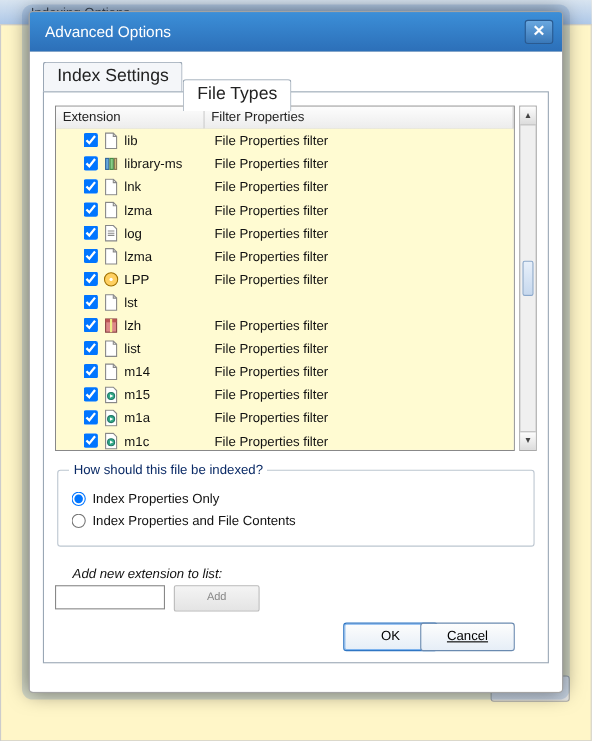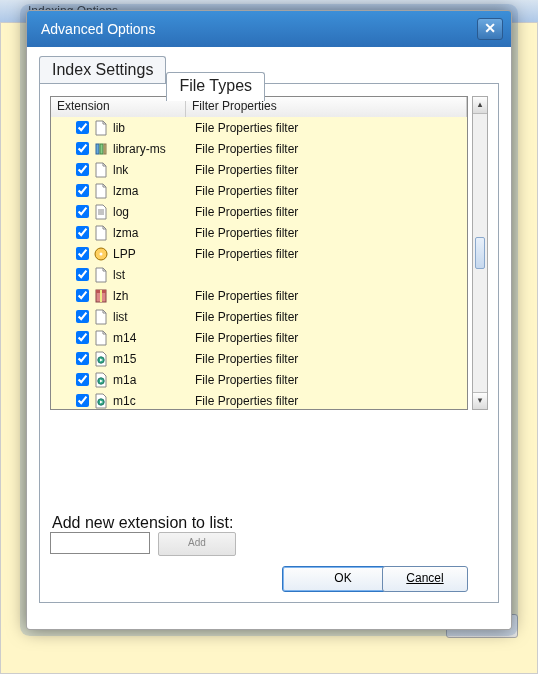--- a/index.html
+++ b/index.html
@@ -220,24 +220,25 @@
     border: 1px solid #bcc6d0;
     border-radius: 3px;
     padding: 6px 10px 10px 10px;
   }
   .fieldset legend { font-size: 12px; color: #0a2a66; padding: 0 4px; }
   .radio-row { display: flex; align-items: center; margin: 6px 0; font-size: 12px; color: #111; }
   .radio-row input { margin: 0 6px 0 2px; }
 
   .addlabel {
     position: absolute;
-    left: 12px;
+    left: 26px;
     top: 430px;
-    font-size: 16px;
+    font-size: 12px;
     color: #111;
+    font-style: italic;
   }
   .add-input {
     position: absolute;
     left: 10px;
     top: 448px;
     width: 100px;
     height: 22px;
     border: 1px solid #888;
     box-sizing: border-box;
     padding: 2px 4px;
@@ -264,21 +265,21 @@
     width: 84px;
     height: 24px;
     border: 1px solid #6a8ab0;
     background: linear-gradient(#fdfdfd,#e6eef7);
     text-align: center;
     line-height: 22px;
     font-size: 12px;
     border-radius: 3px;
     cursor: pointer;
   }
-  .ok-btn { right: 112px; border: 1px solid #2f76c4; box-shadow: 0 0 0 1px #7db3ee inset; padding-left: 18px; }
+  .ok-btn { right: 100px; border: 1px solid #2f76c4; box-shadow: 0 0 0 1px #7db3ee inset; }
   .cancel-btn { right: 30px; text-decoration: underline; }
 
   
   svg.fi { width:14px; height:16px; }
 </style>
 </head>
 <body>
 
 <div class="parent-titlebar">Indexing Options</div>
 <div class="bg-panel"></div>
@@ -465,20 +466,31 @@
             </div>
           </div>
       </div>
 
       <div class="scrollbar">
         <div class="sb-btn">▴</div>
         <div class="sb-thumb"></div>
         <div class="sb-btn bot">▾</div>
       </div>
 
+      <fieldset class="fieldset">
+        <legend>How should this file be indexed?</legend>
+        <label class="radio-row">
+          <input type="radio" name="idx" checked="" style="">
+          <span>Index Properties Only</span>
+        </label>
+        <label class="radio-row">
+          <input type="radio" name="idx" style="">
+          <span>Index Properties and File Contents</span>
+        </label>
+      </fieldset>
 
       <div class="addlabel">Add new extension to list:</div>
       <input class="add-input" value="" style="">
       <div class="add-btn">Add</div>
 
       <div class="ok-btn">OK</div>
       <div class="cancel-btn">Cancel</div>
 
     </div>
   </div>

